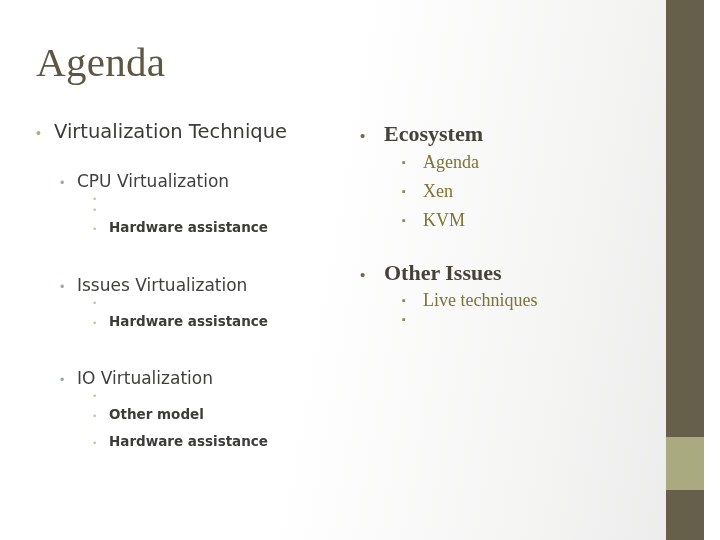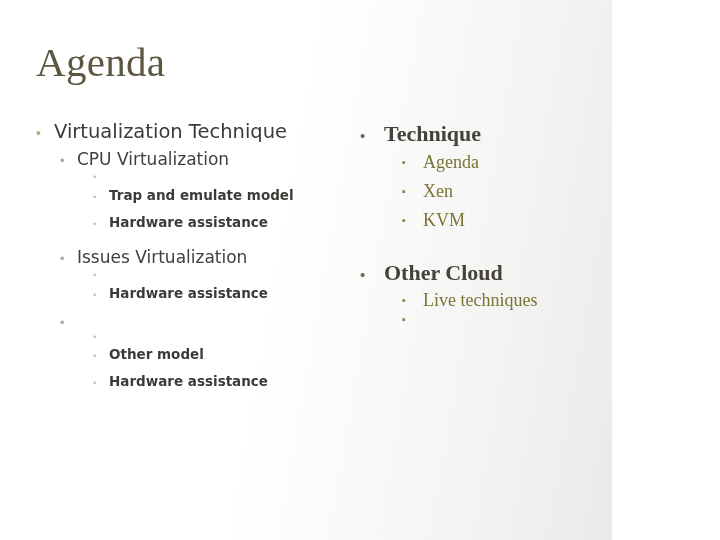--- a/index.html
+++ b/index.html
@@ -8,21 +8,21 @@
   }
   body {
     width: 720px;
     height: 540px;
     overflow: hidden;
     font-family: "Liberation Sans", sans-serif;
     background: #ffffff;
   }
   .slide {
     position: relative;
-    width: 612px;
+    width: 704px;
     height: 540px;
     background: linear-gradient(100deg, #ffffff 0%, #ffffff 45%, #f4f4f3 78%, #eaeaea 100%);
     overflow: hidden;
   }
 
   
   .edge-bar {
     position: absolute;
     top: 0;
     left: 666px;
@@ -106,20 +106,21 @@
     width: 17px;
     color: #9aa8a6;
     font-size: 12.5px;
     line-height: 1;
   }
   .l2 .txt {
     font-family: "DejaVu Sans", "Liberation Sans", sans-serif;
     font-size: 17px;
     color: #3f3f3c;
     line-height: 1.3;
+    margin-top: 22px;
   }
 
   .l3 {
     margin-left: 57px;
     margin-bottom: 1px;
   }
   .l3 .bullet {
     width: 16px;
     color: #c5c49b;
     font-size: 9.5px;
@@ -197,21 +198,20 @@
       <span class="bullet">•</span>
       <span class="txt">CPU Virtualization</span>
     </div>
 
     <div class="row l3">
       <span class="bullet">•</span>
     </div>
 
     <div class="row l3">
       <span class="bullet">•</span>
-      <span class="txt">Trap and emulate model</span>
     </div>
 
     <div class="row l3">
       <span class="bullet">•</span>
       <span class="txt">Hardware assistance</span>
     </div>
 
     <div class="gap-small"></div>
 
     <div class="row l2">
@@ -225,20 +225,21 @@
 
     <div class="row l3">
       <span class="bullet">•</span>
       <span class="txt">Hardware assistance</span>
     </div>
 
     <div class="gap-small"></div>
 
     <div class="row l2">
       <span class="bullet">•</span>
+      <span class="txt">IO Virtualization</span>
     </div>
 
     <div class="row l3">
       <span class="bullet">•</span>
     </div>
 
     <div class="row l3">
       <span class="bullet">•</span>
       <span class="txt">Other model</span>
     </div>
@@ -247,21 +248,21 @@
       <span class="bullet">•</span>
       <span class="txt">Hardware assistance</span>
     </div>
 
   </div>
 
   <div class="col-right">
 
     <div class="row r1">
       <span class="bullet">•</span>
-      <span class="txt">Technique</span>
+      <span class="txt">Ecosystem</span>
     </div>
 
     <div class="row r2">
       <span class="bullet">▪</span>
       <span class="txt">Agenda</span>
     </div>
 
     <div class="row r2">
       <span class="bullet">▪</span>
       <span class="txt">Xen</span>
@@ -269,21 +270,21 @@
 
     <div class="row r2">
       <span class="bullet">▪</span>
       <span class="txt">KVM</span>
     </div>
 
     <div class="gap-block"></div>
 
     <div class="row r1">
       <span class="bullet">•</span>
-      <span class="txt">Other Cloud</span>
+      <span class="txt">Other Issues</span>
     </div>
 
     <div class="row r2">
       <span class="bullet">▪</span>
       <span class="txt">Live techniques</span>
     </div>
 
     <div class="row r2">
       <span class="bullet">▪</span>
     </div>

